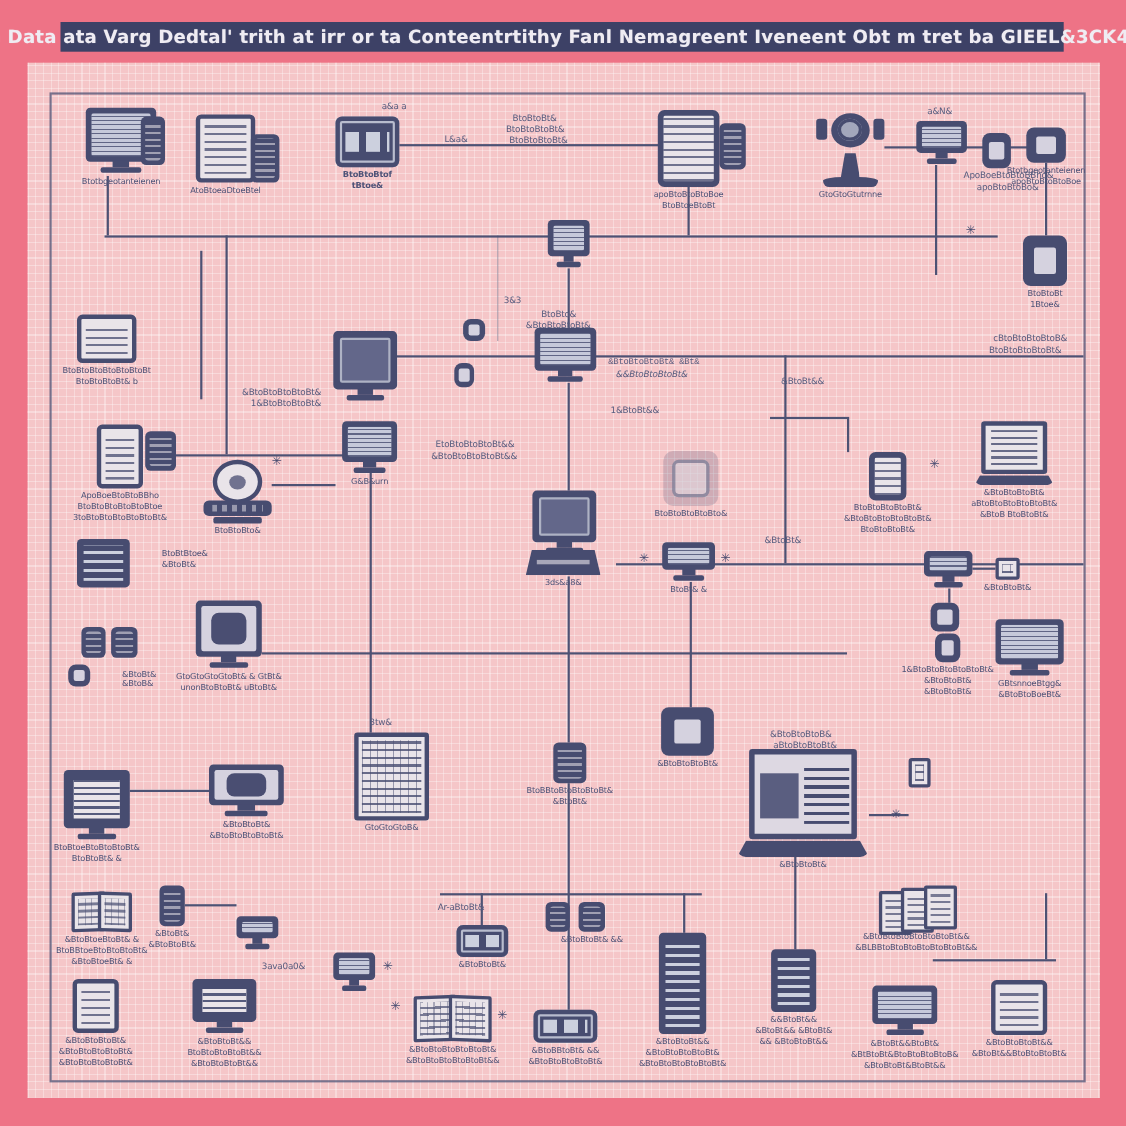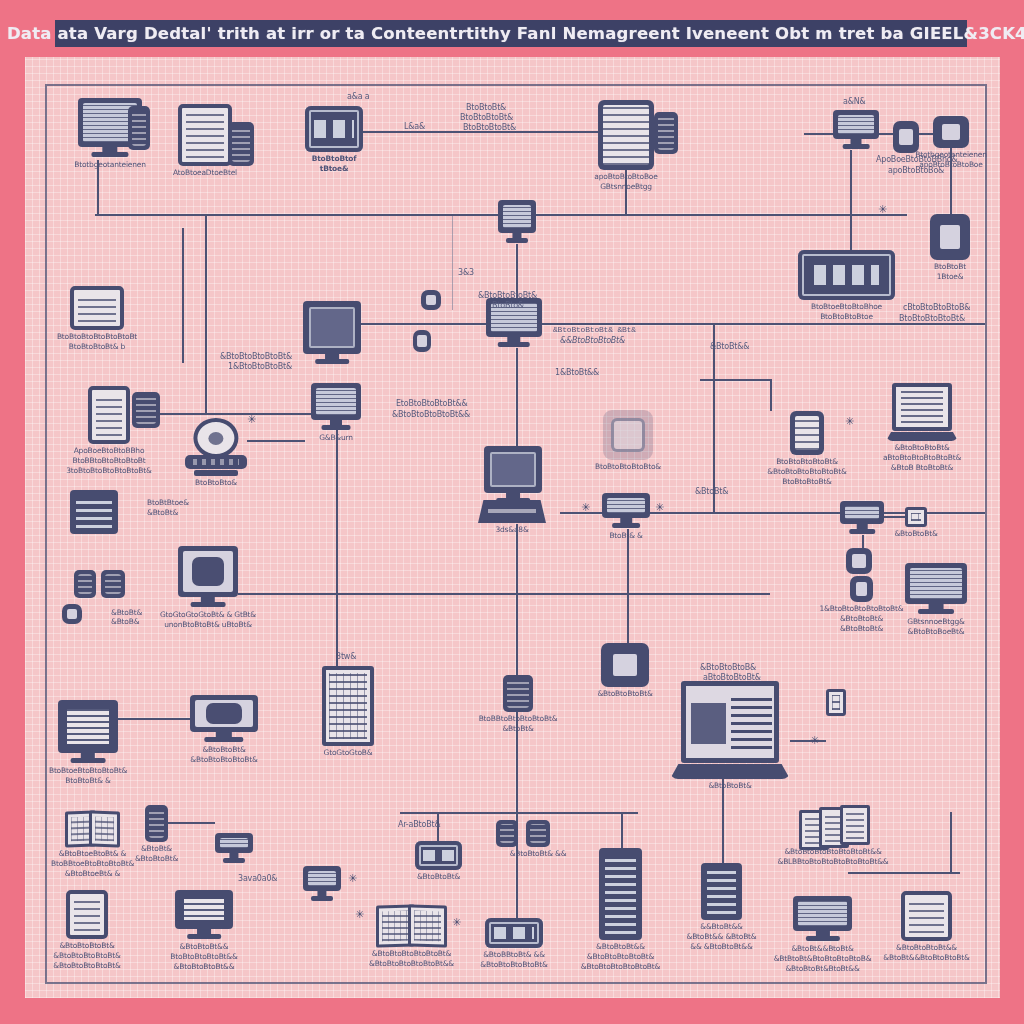--- a/index.html
+++ b/index.html
@@ -208,26 +208,38 @@
         <div class="lbl">BtoBtoBtof</div>
         <div class="lbl">tBtoe&amp;</div>
       </div>
     </div>
     <div class="node t-tablet" style="left: 598px; top: 100px; width: 56px; height: 70px;">
       <div class="ic">
         <div class="bd"></div>
       </div>
       <div class="lbls">
         <div class="lbl">apoBtoBtoBtoBoe</div>
-        <div class="lbl">GBtsnnoeBtgg</div>
+        <div class="lbl">BtoBtoeBtoBt</div>
       </div>
     </div>
     <div class="node t-phone" style="left: 654px; top: 112px; width: 24px; height: 42px;">
       <div class="ic">
         <div class="bd"></div>
+      </div>
+    </div>
+    <div class="node t-trophy" style="left: 742px; top: 100px; width: 62px; height: 70px;">
+      <div class="ic">
+        <div class="cup"></div>
+        <div class="h1"></div>
+        <div class="h2"></div>
+        <div class="ped"></div>
+        <div class="pbase"></div>
+      </div>
+      <div class="lbls">
+        <div class="lbl">GtoGtoGtutrnne</div>
       </div>
     </div>
     <div class="node t-monitor" style="left: 833px; top: 110px; width: 46px; height: 40px;">
       <div class="ic">
         <div class="scr"></div>
         <div class="neck"></div>
         <div class="base"></div>
       </div>
     </div>
     <div class="node t-square" style="left: 893px; top: 121px; width: 26px; height: 32px;">
@@ -246,29 +258,20 @@
     </div>
     <div class="node t-square" style="left: 930px; top: 214px; width: 40px; height: 46px;">
       <div class="ic">
         <div class="bd"></div>
       </div>
       <div class="lbls">
         <div class="lbl">BtoBtoBt</div>
         <div class="lbl">1Btoe&amp;</div>
       </div>
     </div>
-    <div class="node t-rackwide" style="left: 798px; top: 250px; width: 97px; height: 50px;">
-      <div class="ic">
-        <div class="bd"></div>
-      </div>
-      <div class="lbls">
-        <div class="lbl">BtoBtoeBtoBtoBhoe</div>
-        <div class="lbl">BtoBtoBtoBtoe</div>
-      </div>
-    </div>
     <div class="node t-tabletlight" style="left: 70px; top: 286px; width: 54px; height: 44px;">
       <div class="ic">
         <div class="bd"></div>
       </div>
       <div class="lbls">
         <div class="lbl">BtoBtoBtoBtoBtoBtoBt</div>
         <div class="lbl">BtoBtoBtoBt&amp; b</div>
       </div>
     </div>
     <div class="node t-crt" style="left: 303px; top: 301px; width: 58px; height: 64px;">
@@ -301,21 +304,21 @@
         <div class="neck"></div>
         <div class="base"></div>
       </div>
     </div>
     <div class="node t-tabletlight" style="left: 88px; top: 386px; width: 42px; height: 58px;">
       <div class="ic">
         <div class="bd"></div>
       </div>
       <div class="lbls">
         <div class="lbl">ApoBoeBtoBtoBBho</div>
-        <div class="lbl">BtoBBtoBtoBtoBtoBt</div>
+        <div class="lbl">BtoBtoBtoBtoBtoBtoe</div>
         <div class="lbl">3toBtoBtoBtoBtoBtoBt&amp;</div>
       </div>
     </div>
     <div class="node t-phone" style="left: 132px; top: 392px; width: 28px; height: 36px;">
       <div class="ic">
         <div class="bd"></div>
       </div>
     </div>
     <div class="node t-monitor" style="left: 311px; top: 383px; width: 50px; height: 48px;">
       <div class="ic">
@@ -423,21 +426,21 @@
       <div class="ic">
         <div class="scr"></div>
         <div class="neck"></div>
         <div class="base"></div>
       </div>
       <div class="lbls">
         <div class="lbl">GtoGtoGtoGtoBt&amp; &amp; GtBt&amp;</div>
         <div class="lbl">unonBtoBtoBt&amp;  uBtoBt&amp;</div>
       </div>
     </div>
-    <div class="node t-sheet" style="left: 322px; top: 666px; width: 52px; height: 80px;">
+    <div class="node t-sheet" style="left: 322px; top: 666px; width: 68px; height: 80px;">
       <div class="ic">
         <div class="bd"></div>
       </div>
       <div class="lbls">
         <div class="lbl">GtoGtoGtoB&amp;</div>
       </div>
     </div>
     <div class="node t-docmon" style="left: 58px; top: 700px; width: 60px; height: 64px;">
       <div class="ic">
         <div class="scr"></div>
@@ -682,21 +685,21 @@
     </div>
     <div class="mark" style="left: 318px; top: 92px; padding-left: 29px;">a&amp;a a</div>
     <div class="mark" style="left: 404px; top: 122px;">L&amp;a&amp;</div>
     <div class="mark" style="left: 466px; top: 103px;">BtoBtoBt&amp;</div>
     <div class="mark" style="left: 460px; top: 113px;">BtoBtoBtoBt&amp;</div>
     <div class="mark" style="left: 463px; top: 123px;">BtoBtoBtoBt&amp;</div>
     <div class="mark" style="left: 843px; top: 97px;">a&amp;N&amp;</div>
     <div class="mark" style="left: 876px; top: 155px;">ApoBoeBtoBtoBBho&amp;</div>
     <div class="mark" style="left: 888px; top: 166px;">apoBtoBtoBo&amp;</div>
     <div class="mark" style="left: 458px; top: 268px;">3&amp;3</div>
-    <div class="mark" style="left: 492px; top: 281px; margin-top: 20px;">BtoBto&amp;</div>
+    <div class="mark" style="left: 492px; top: 281px;">BtoBto&amp;</div>
     <div class="mark" style="left: 478px; top: 291px;">&amp;BtoBtoBtoBt&amp;</div>
     <div class="mark" style="left: 903px; top: 303px;">cBtoBtoBtoBtoB&amp;</div>
     <div class="mark" style="left: 899px; top: 314px;">BtoBtoBtoBtoBt&amp;</div>
     <div class="mark" style="left: 220px; top: 352px;">&amp;BtoBtoBtoBtoBt&amp;</div>
     <div class="mark" style="left: 228px; top: 362px;">1&amp;BtoBtoBtoBt&amp;</div>
     <div class="mark" style="left: 553px; top: 325px; font-family: Liberation Mono, monospace;">&amp;BtoBtoBtoBt&amp; &amp;Bt&amp;</div>
     <div class="mark" style="left: 560px; top: 336px; font-style: italic;">&amp;&amp;BtoBtoBtoBt&amp;</div>
     <div class="mark" style="left: 555px; top: 368px;">1&amp;BtoBt&amp;&amp;</div>
     <div class="mark" style="left: 396px; top: 399px;">EtoBtoBtoBtoBt&amp;&amp;</div>
     <div class="mark" style="left: 392px; top: 410px;">&amp;BtoBtoBtoBtoBt&amp;&amp;</div>

